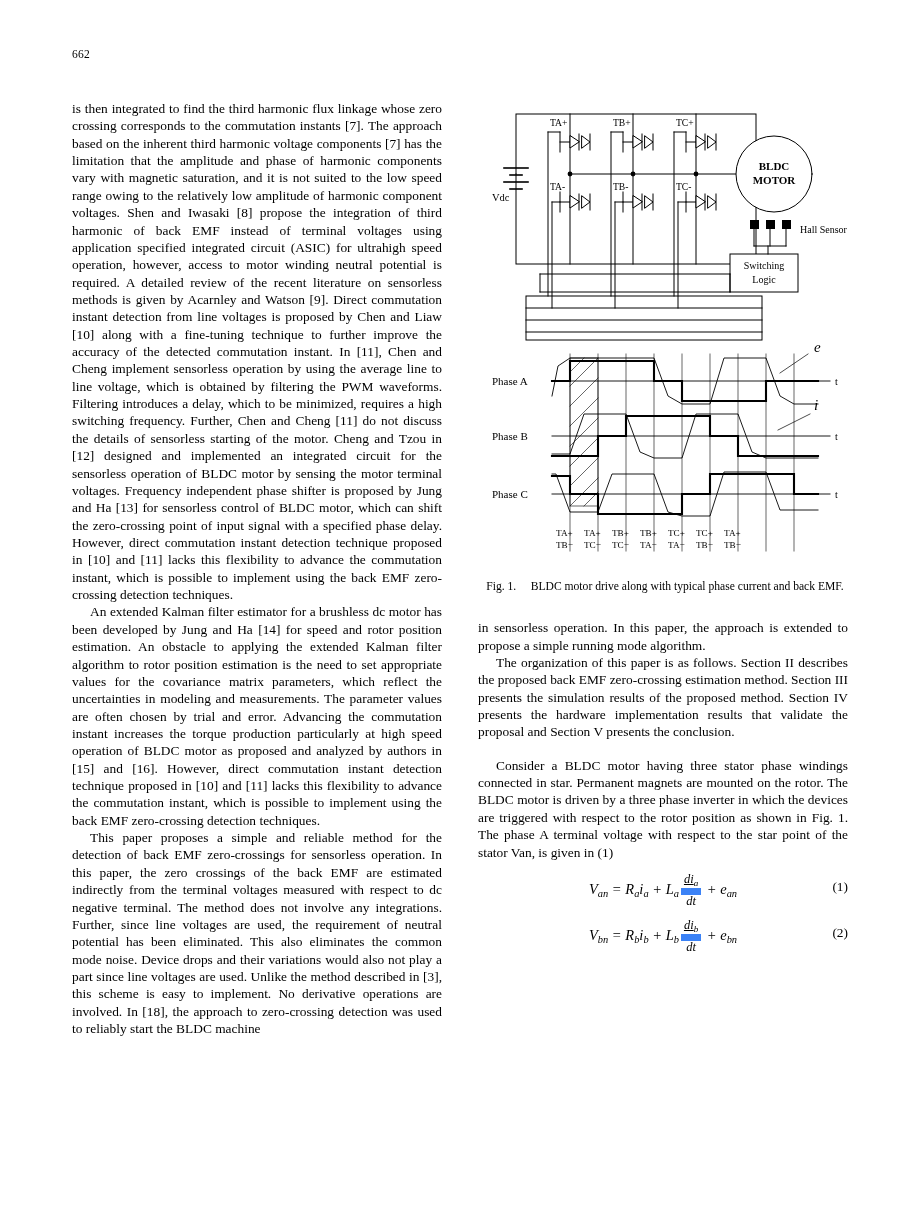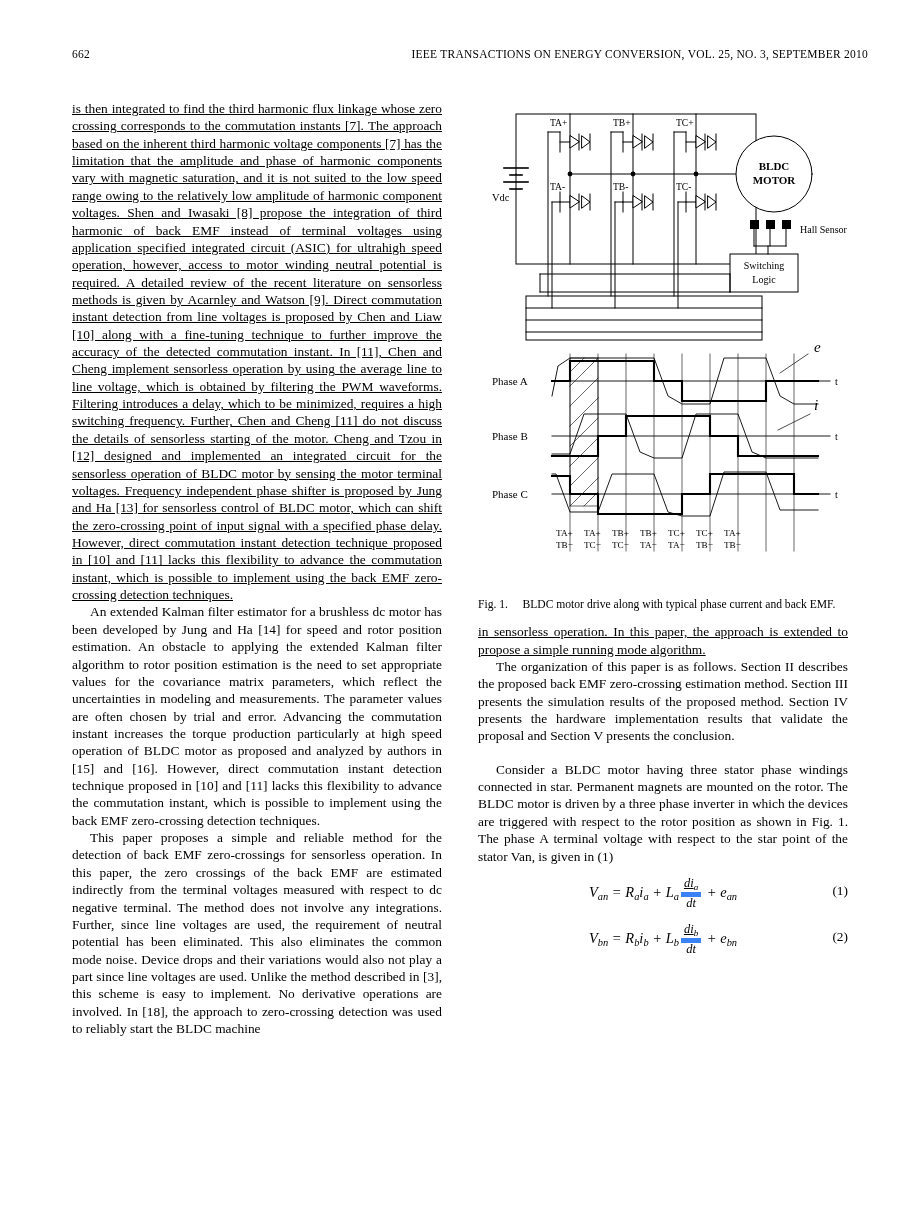--- a/index.html
+++ b/index.html
@@ -13,21 +13,21 @@
     height: 1232px;
     background: #ffffff;
     font-family: "Liberation Serif", serif;
     color: #000000;
     overflow: hidden;
   }
   .header {
     position: absolute;
     top: 48px;
     left: 72px;
-    right: 56px;
+    right: 80px;
     height: 16px;
     font-size: 11.5px;
   }
   .header .pageno {
     position: absolute;
     left: 0;
     top: 0;
     font-size: 11.5px;
     letter-spacing: 0.2px;
   }
@@ -48,31 +48,31 @@
     text-align: justify;
     hyphens: auto;
   }
   .col-left { left: 72px; top: 100px; }
   .col-right { left: 478px; top: 100px; }
 
   p.body {
     margin: 0;
     text-indent: 18px;
   }
-  p.body.noindent { text-indent: 0; text-decoration: underline; }
+  p.body.noindent { text-indent: 0; }
 
   .figure {
     position: relative;
     width: 374px;
   }
   .figcap {
     font-size: 11.6px;
     line-height: 1.28;
-    margin-top: 28px;
-    text-align: left;
+    margin-top: 10px;
+    text-align: center;
   }
   .figcap .lbl { }
 
   .section-head {
     text-align: center;
     font-variant: small-caps;
     font-size: 13px;
     line-height: 1.35;
     margin: 16px 0 9px 0;
     letter-spacing: 0.3px;
@@ -99,32 +99,31 @@
     font-size: 13.4px;
   }
   .frac {
     display: inline-block;
     vertical-align: middle;
     text-align: center;
     font-size: 12.5px;
     line-height: 1.05;
     margin: 0 2px;
   }
-  .frac .nu { display: block; padding: 0 3px; border-bottom: 5px solid #3b82f6; text-decoration: underline; }
+  .frac .nu { display: block; padding: 0 3px; border-bottom: 7px solid #3b82f6; text-decoration: underline; }
   .frac .de { display: block; padding: 0 3px; }
   .sub { font-size: 0.72em; vertical-align: -0.28em; font-style: italic; }
 </style>
 </head>
 <body>
 
 <div class="page">
 
   <div class="header">
     <span class="pageno">662</span>
-    <span class="journal">IEEE TRANSACTIONS ON ENERGY CONVERSION, VOL. 25, NO. 3, SEPTEMBER 2010</span>
   </div>
 
   <div class="col col-left">
     <p class="body noindent">is then integrated to find the third harmonic flux linkage whose zero crossing corresponds to the commutation instants [7]. The approach based on the inherent third harmonic voltage components [7] has the limitation that the amplitude and phase of harmonic components vary with magnetic saturation, and it is not suited to the low speed range owing to the relatively low amplitude of harmonic component voltages. Shen and Iwasaki [8] propose the integration of third harmonic of back EMF instead of terminal voltages using application specified integrated circuit (ASIC) for ultrahigh speed operation, however, access to motor winding neutral potential is required. A detailed review of the recent literature on sensorless methods is given by Acarnley and Watson [9]. Direct commutation instant detection from line voltages is proposed by Chen and Liaw [10] along with a fine-tuning technique to further improve the accuracy of the detected commutation instant. In [11], Chen and Cheng implement sensorless operation by using the average line to line voltage, which is obtained by filtering the PWM waveforms. Filtering introduces a delay, which to be minimized, requires a high switching frequency. Further, Chen and Cheng [11] do not discuss the details of sensorless starting of the motor. Cheng and Tzou in [12] designed and implemented an integrated circuit for the sensorless operation of BLDC motor by sensing the motor terminal voltages. Frequency independent phase shifter is proposed by Jung and Ha [13] for sensorless control of BLDC motor, which can shift the zero-crossing point of input signal with a specified phase delay. However, direct commutation instant detection technique proposed in [10] and [11] lacks this flexibility to advance the commutation instant, which is possible to implement using the back EMF zero-crossing detection techniques.</p>
     <p class="body">An extended Kalman filter estimator for a brushless dc motor has been developed by Jung and Ha [14] for speed and rotor position estimation. An obstacle to applying the extended Kalman filter algorithm to rotor position estimation is the need to set appropriate values for the covariance matrix parameters, which reflect the uncertainties in modeling and measurements. The parameter values are often chosen by trial and error. Advancing the commutation instant increases the torque production particularly at high speed operation of BLDC motor as proposed and analyzed by authors in [15] and [16]. However, direct commutation instant detection technique proposed in [10] and [11] lacks this flexibility to advance the commutation instant, which is possible to implement using the back EMF zero-crossing detection techniques.</p>
     <p class="body">This paper proposes a simple and reliable method for the detection of back EMF zero-crossings for sensorless operation. In this paper, the zero crossings of the back EMF are estimated indirectly from the terminal voltages measured with respect to dc negative terminal. The method does not involve any integrations. Further, since line voltages are used, the requirement of neutral potential has been eliminated. This also eliminates the common mode noise. Device drops and their variations would also not play a part since line voltages are used. Unlike the method described in [3], this scheme is easy to implement. No derivative operations are involved. In [18], the approach to zero-crossing detection was used to reliably start the BLDC machine</p>
   </div>
 
   <div class="col col-right" style="top:96px;">
     <div class="figure">
@@ -316,21 +315,21 @@
         </g>
       </svg>
 
       <div class="figcap">
         <span class="lbl">Fig. 1.</span>
         &nbsp;&nbsp;&nbsp;
         <span>BLDC motor drive along with typical phase current and back EMF.</span>
       </div>
     </div>
 
-    <div style="margin-top:10px;">
+    <div style="margin-top:24px;">
       <p class="body noindent">in sensorless operation. In this paper, the approach is extended to propose a simple running mode algorithm.</p>
       <p class="body">The organization of this paper is as follows. Section II describes the proposed back EMF zero-crossing estimation method. Section III presents the simulation results of the proposed method. Section IV presents the hardware implementation results that validate the proposal and Section V presents the conclusion.</p>
 
       <div class="section-head">
       </div>
 
       <p class="body">Consider a BLDC motor having three stator phase windings connected in star. Permanent magnets are mounted on the rotor. The BLDC motor is driven by a three phase inverter in which the devices are triggered with respect to the rotor position as shown in Fig. 1. The phase A terminal voltage with respect to the star point of the stator Van, is given in (1)</p>
 
       <div class="eq">
         <span class="expr">

